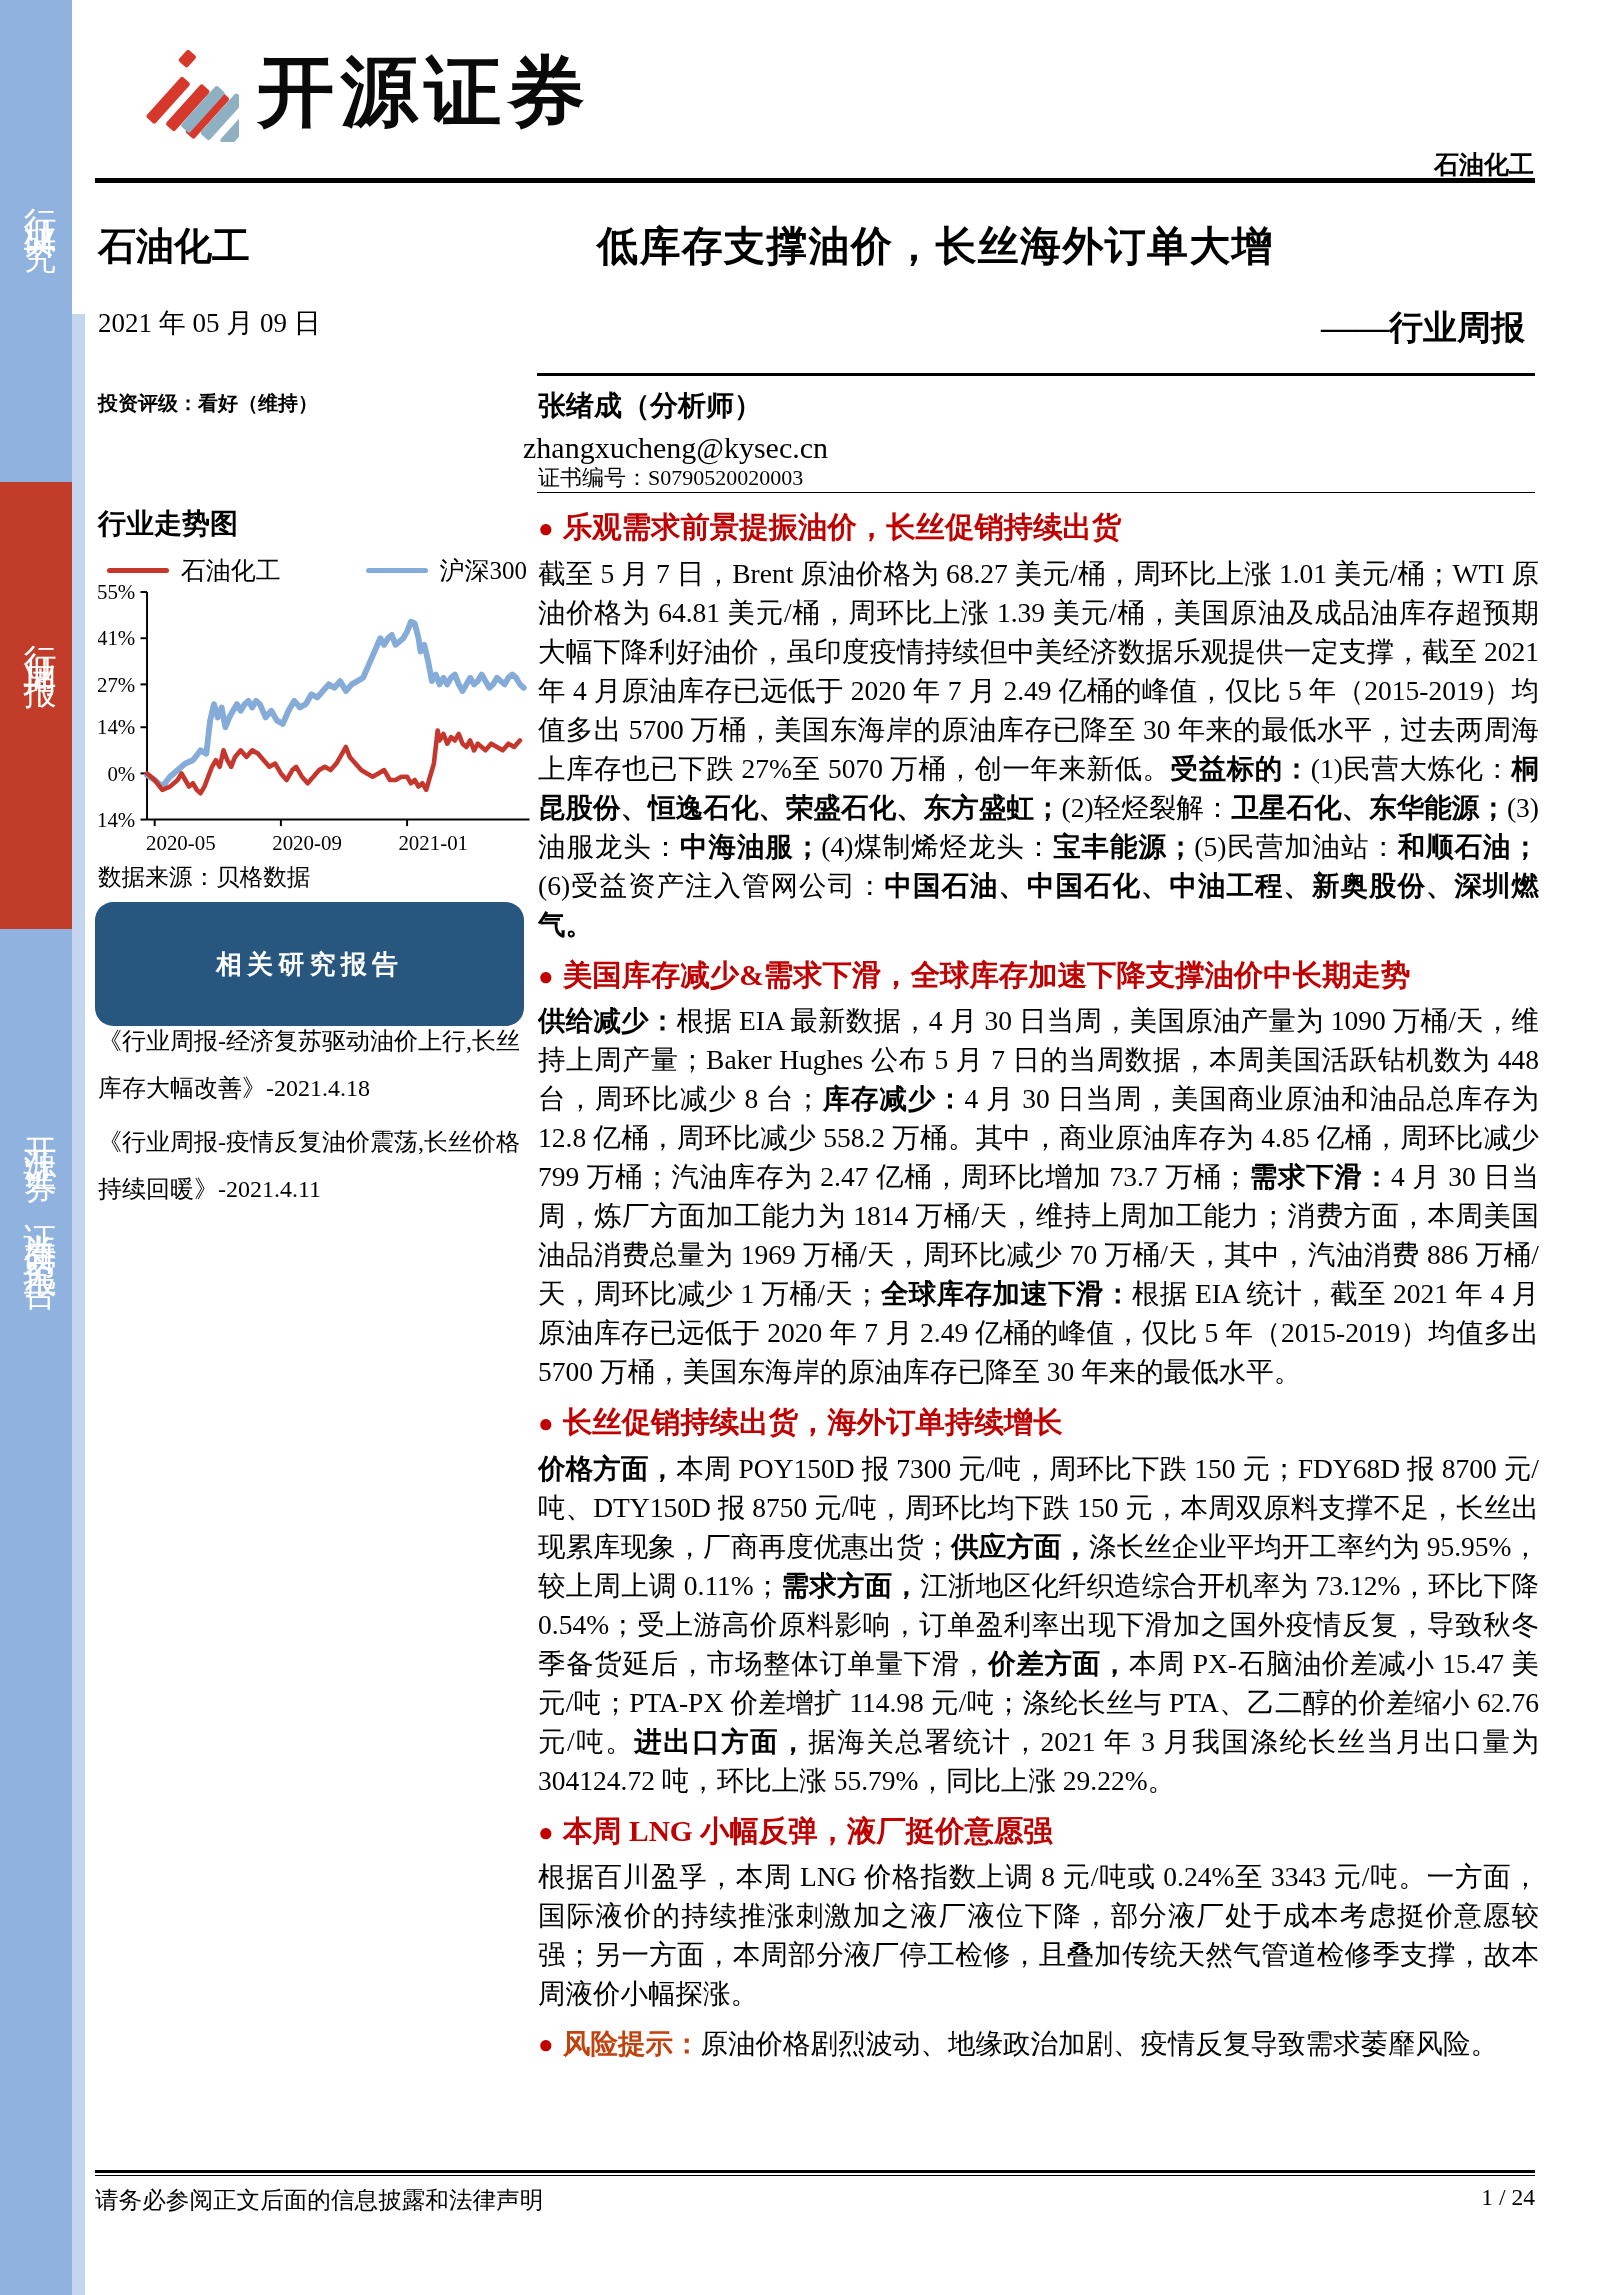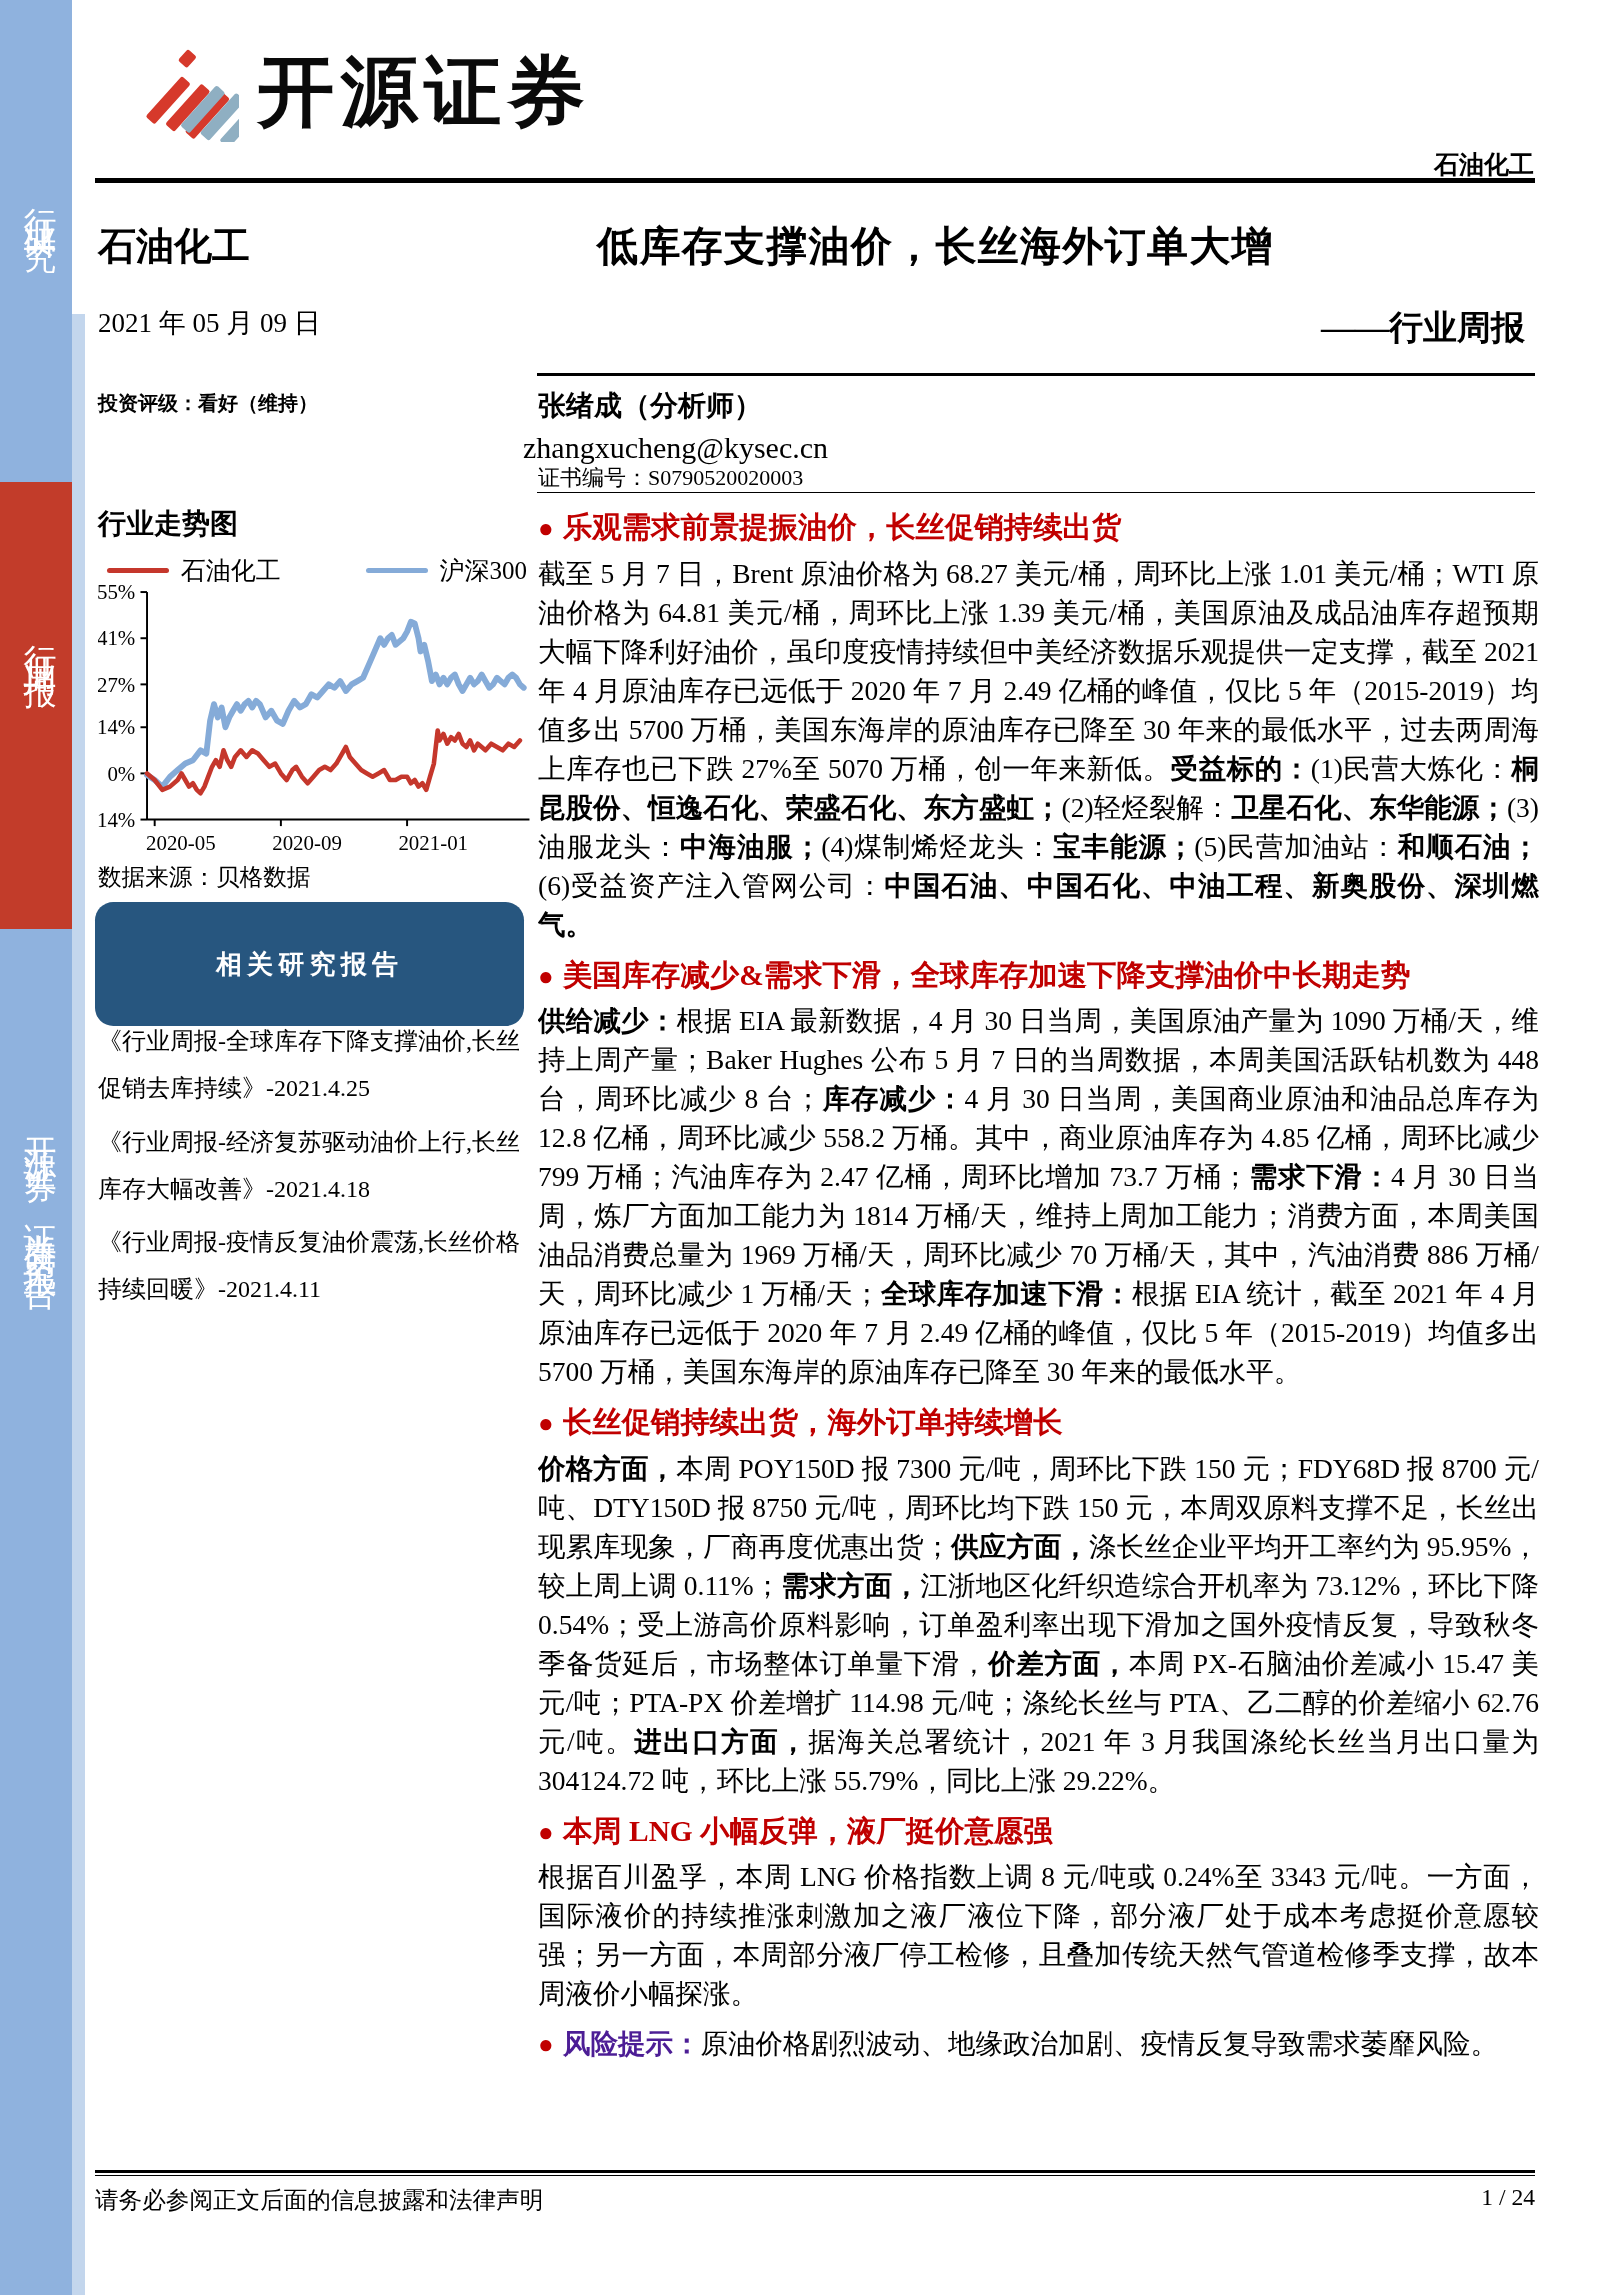--- a/index.html
+++ b/index.html
@@ -54,21 +54,21 @@
   #analyst-email{left:523px;top:431px;font-size:30px;text-align:right;}
   #analyst-cert{left:538px;top:463px;font-size:22px;}
   #rule-analyst{left:537px;top:492px;width:998px;height:1.3px;background:#000;}
 
   #body-sections{left:538px;top:509px;width:1001px;height:1649px;overflow:hidden;}
   .sec-h{font-size:29.4px;font-weight:bold;color:#c00000;margin:13px 0 6.5px 0;line-height:37px;}
   .sec-h:first-child{margin-top:0;}
   .bullet{color:#c00000;margin-right:9.2px;font-size:26px;}
   .sec-p{font-size:27.5px;line-height:39px;text-align:justify;margin:0 0 3.9px 0;}
   .sec-p b{font-weight:bold;}
-  .seg-red{color:#4c1d95;font-weight:bold;}
+  .seg-red{color:#c2410c;font-weight:bold;}
   #risk-line{font-size:27.5px;line-height:39px;margin-top:10.5px;}
 
   
   #footer-rule{left:95px;top:2170px;width:1440px;height:5.9px;
                border-top:3.3px solid #000;border-bottom:1.3px solid #000;box-sizing:border-box;}
   #footer-row{left:95px;top:2184px;width:1440px;display:flex;justify-content:space-between;
               font-size:23.6px;}
 </style>
 </head>
 <body>
@@ -141,21 +141,20 @@
     <text x="319.75" y="406" text-anchor="middle" font-size="32" font-family="&quot;Liberation Serif&quot;,&quot;DejaVu Serif&quot;,serif" fill="#000">2020-09</text>
     <line x1="472.8" y1="360" x2="472.8" y2="370" stroke="#000" stroke-width="3"></line>
     <text x="512.8" y="406" text-anchor="middle" font-size="32" font-family="&quot;Liberation Serif&quot;,&quot;DejaVu Serif&quot;,serif" fill="#000">2021-01</text>
     <polyline points="75.0,291.9 86.7,299.5 98.4,309.6 110.1,294.4 121.8,284.3 133.5,274.3 145.2,269.2 156.9,254.1 165.7,259.1 171.5,208.7 177.4,183.5 183.2,203.7 189.1,188.5 194.9,218.8 200.8,203.7 206.6,193.6 212.5,183.5 218.3,193.6 224.2,183.5 230.0,178.4 235.9,188.5 241.7,178.4 247.6,183.5 256.4,203.7 265.1,193.6 273.9,208.7 282.7,213.7 291.4,193.6 300.2,178.4 309.0,188.5 317.8,183.5 326.5,168.3 335.3,173.4 344.1,163.3 352.9,153.2 361.6,158.3 370.4,148.2 379.2,163.3 388.0,153.2 396.8,148.2 405.5,143.1 414.3,123.0 423.1,102.8 431.8,82.6 437.7,92.7 443.6,82.6 449.4,77.6 455.3,92.7 461.1,87.7 467.0,82.6 472.8,72.5 478.6,57.4 484.5,59.9 490.3,82.6 493.3,102.8 499.1,92.7 505.0,117.9 510.8,148.2 516.7,138.1 522.5,153.2 528.4,143.1 534.2,153.2 540.1,143.1 545.9,138.1 551.8,153.2 557.6,163.3 563.5,153.2 569.3,143.1 575.2,153.2 581.0,148.2 586.9,138.1 592.7,148.2 598.6,158.3 604.4,153.2 610.3,143.1 616.1,148.2 622.0,153.2 627.8,143.1 633.7,138.1 639.5,143.1 645.4,153.2 651.2,158.3" fill="none" stroke="#85abd8" stroke-width="9" stroke-linejoin="round" stroke-linecap="round"></polyline>
     <polyline points="75.0,289.4 86.7,299.5 98.4,314.6 110.1,309.6 121.8,299.5 127.7,289.4 133.5,299.5 139.3,309.6 145.2,304.5 151.1,314.6 156.9,319.7 162.8,309.6 168.6,294.4 174.4,279.3 180.3,269.2 186.2,279.3 192.0,254.1 197.8,269.2 203.7,279.3 209.6,264.2 218.3,254.1 227.1,264.2 235.9,254.1 244.6,259.1 253.4,269.2 262.2,279.3 271.0,274.3 279.8,289.4 288.5,299.5 297.3,284.3 303.1,279.3 311.9,294.4 320.7,304.5 329.5,294.4 338.3,284.3 347.0,279.3 355.8,284.3 364.6,274.3 373.4,259.1 379.2,249.0 385.1,264.2 393.8,274.3 402.6,284.3 411.4,289.4 420.1,294.4 428.9,289.4 437.7,284.3 446.5,299.5 455.3,299.5 464.0,294.4 472.8,294.4 478.6,304.5 484.5,299.5 490.3,309.6 496.2,304.5 502.1,314.6 507.9,294.4 513.8,274.3 516.7,249.0 519.6,223.8 522.5,239.0 528.4,228.9 534.2,244.0 540.1,233.9 545.9,239.0 551.8,228.9 557.6,244.0 563.5,249.0 569.3,239.0 575.2,254.1 581.0,244.0 586.9,249.0 592.7,254.1 601.5,244.0 610.3,249.0 619.1,254.1 627.8,244.0 636.6,249.0 645.4,239.0" fill="none" stroke="#c5372c" stroke-width="7" stroke-linejoin="round" stroke-linecap="round"></polyline>
   </svg>
 <div id="chart-source" class="abs">数据来源：贝格数据</div>
 
 <div id="related-pill" class="abs" style="background: rgb(39, 86, 127);">相关研究报告</div>
 <div id="report-list" class="abs">
-    <div class="report-item">《行业周报-全球库存下降支撑油价,长丝促销去库持续》-2021.4.25</div>
     <div class="report-item">《行业周报-经济复苏驱动油价上行,长丝库存大幅改善》-2021.4.18</div>
     <div class="report-item">《行业周报-疫情反复油价震荡,长丝价格持续回暖》-2021.4.11</div>
   </div>
 
 <div id="main-title" class="abs">低库存支撑油价，长丝海外订单大增</div>
 <div id="sub-title" class="abs">——行业周报</div>
 <div id="rule-sub" class="abs"></div>
 
 <div id="analyst-name" class="abs">张绪成（分析师）</div>
 <div id="analyst-email" class="abs">zhangxucheng@kysec.cn</div>

